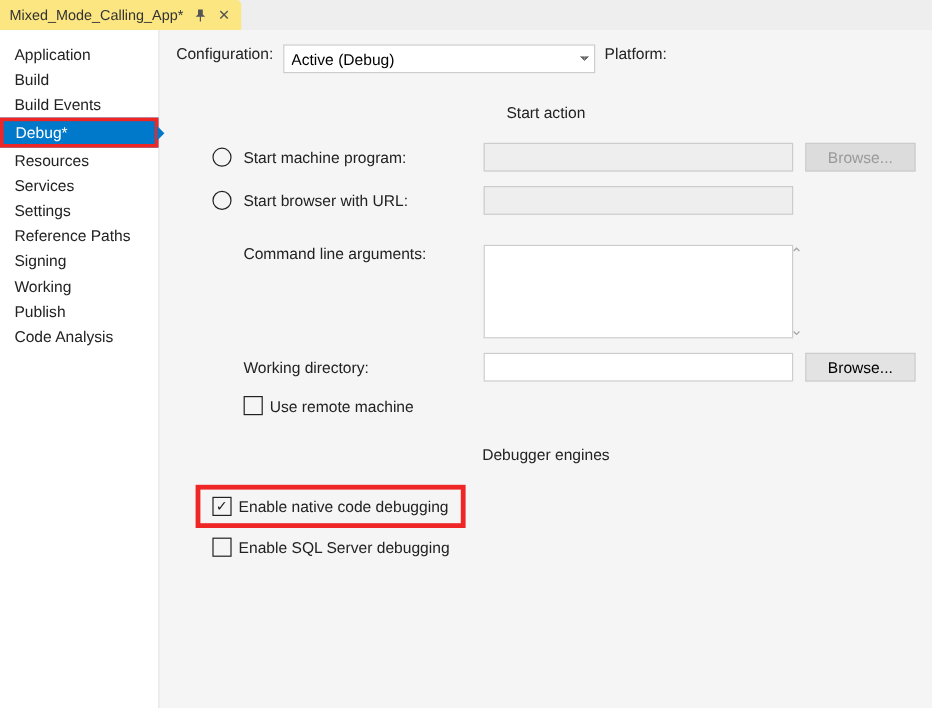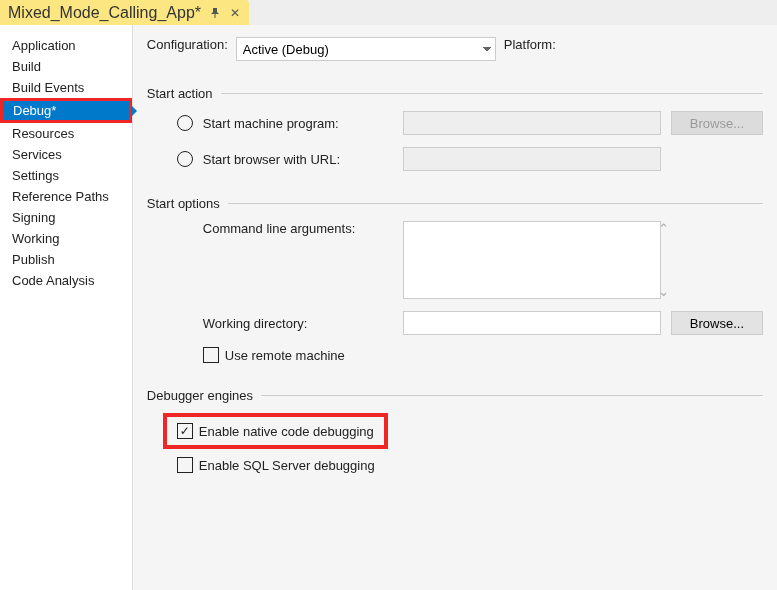--- a/index.html
+++ b/index.html
@@ -2,21 +2,21 @@
 <html><head>
   <meta charset="utf-8">
   <style>
     * { box-sizing: border-box; margin: 0; padding: 0; font-family: "Segoe UI", Tahoma, sans-serif; font-size: 13px; }
     body { background: #fff; width: 777px; height: 590px; overflow: hidden; }
     .container { display: flex; flex-direction: column; height: 100%; }
     
     
     .tab-bar { display: flex; align-items: center; background: #eee; height: 25px; }
     .tab { display: flex; align-items: center; background: #fbe681; padding: 0 8px; height: 25px; gap: 8px; border-top-right-radius: 4px; }
-    .tab-title { color: #333; font-size: 16px; }
+    .tab-title { color: #333; font-size: 12px; }
     .tab-pin, .tab-close { width: 12px; height: 12px; display: flex; align-items: center; justify-content: center; cursor: pointer; color: #555; font-size: 12px; }
     
     
     .main { display: flex; flex: 1; background: #fff; }
     
     
     .sidebar { width: 147px; padding: 10px 0; border-right: 1px solid #ddd; }
     .side-item { padding: 3px 12px; cursor: pointer; color: #222; white-space: nowrap; }
     .side-item.selected { background: #0079cb; color: #fff; border: 3px solid #ee2626; padding: 2px 10px; position: relative; }
     .side-item.selected::after { content: ""; position: absolute; right: -8px; top: 50%; transform: translateY(-50%); border-left: 6px solid #0079cb; border-top: 6px solid transparent; border-bottom: 6px solid transparent; }
@@ -25,21 +25,21 @@
     .content { flex: 1; background: #f5f5f5; padding: 12px 14px 20px 14px; }
     
     
     .top-row { display: flex; align-items: flex-start; gap: 8px; margin-bottom: 25px; }
     .top-row label { color: #222; }
     .top-select { border: 1px solid #ccc; background: #fff; height: 24px; padding: 0 28px 0 6px; min-width: 260px; appearance: none; background-image: linear-gradient(45deg, transparent 50%, #666 50%), linear-gradient(-45deg, transparent 50%, #666 50%); background-position: right 8px center, right 4px center; background-size: 4px 4px; background-repeat: no-repeat; }
     .top-select.plat { min-width: 148px; }
     
     
     .section { margin-bottom: 25px; }
-    .section-header { display: flex; align-items: center; gap: 8px; margin-bottom: 10px; }
+    .section-header { display: flex; align-items: center; gap: 8px; margin-bottom: 10px; flex-direction: column; }
     .section-header .line { flex: 1; height: 1px; background: #ccc; }
     .section-title { color: #222; }
     .section-body { padding-left: 30px; }
     
     
     .row { display: flex; align-items: center; margin-bottom: 12px; gap: 10px; }
     .row.check-row { margin-bottom: 8px; gap: 6px; }
     
     
     .radio, .checkbox { width: 16px; height: 16px; display: inline-flex; align-items: center; justify-content: center; cursor: pointer; flex-shrink: 0; }
@@ -120,24 +120,20 @@
           </div>
           <div class="row">
             <span class="radio"></span>
             <span class="ctrl-label labelcol">Start browser with URL:</span>
             <input class="textfield w260" style="">
           </div>
         </div>
       </div>
 
       <div class="section">
-        <div class="section-header">
-          <span class="section-title">Start options</span>
-          <span class="line"></span>
-        </div>
         <div class="section-body">
           <div class="row" style="align-items:flex-start;">
             <span class="ctrl-label labelcol" style="margin-left: 26px;">Command line arguments:</span>
             <textarea class="textarea" style=""></textarea>
             <div class="scrollhints">
                 <span>⌃</span>
                 <span>⌄</span>
               </div>
           </div>
           <div class="row">

